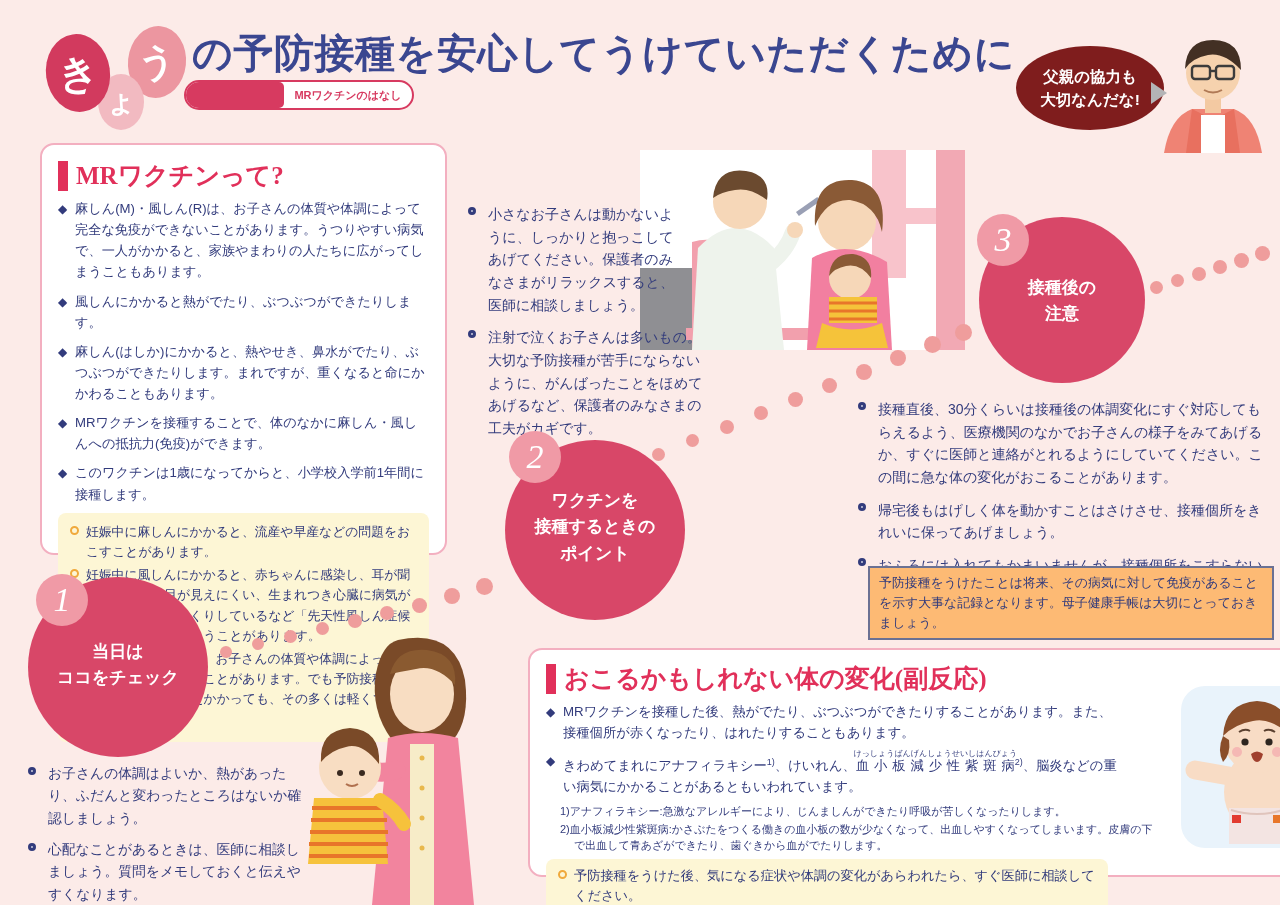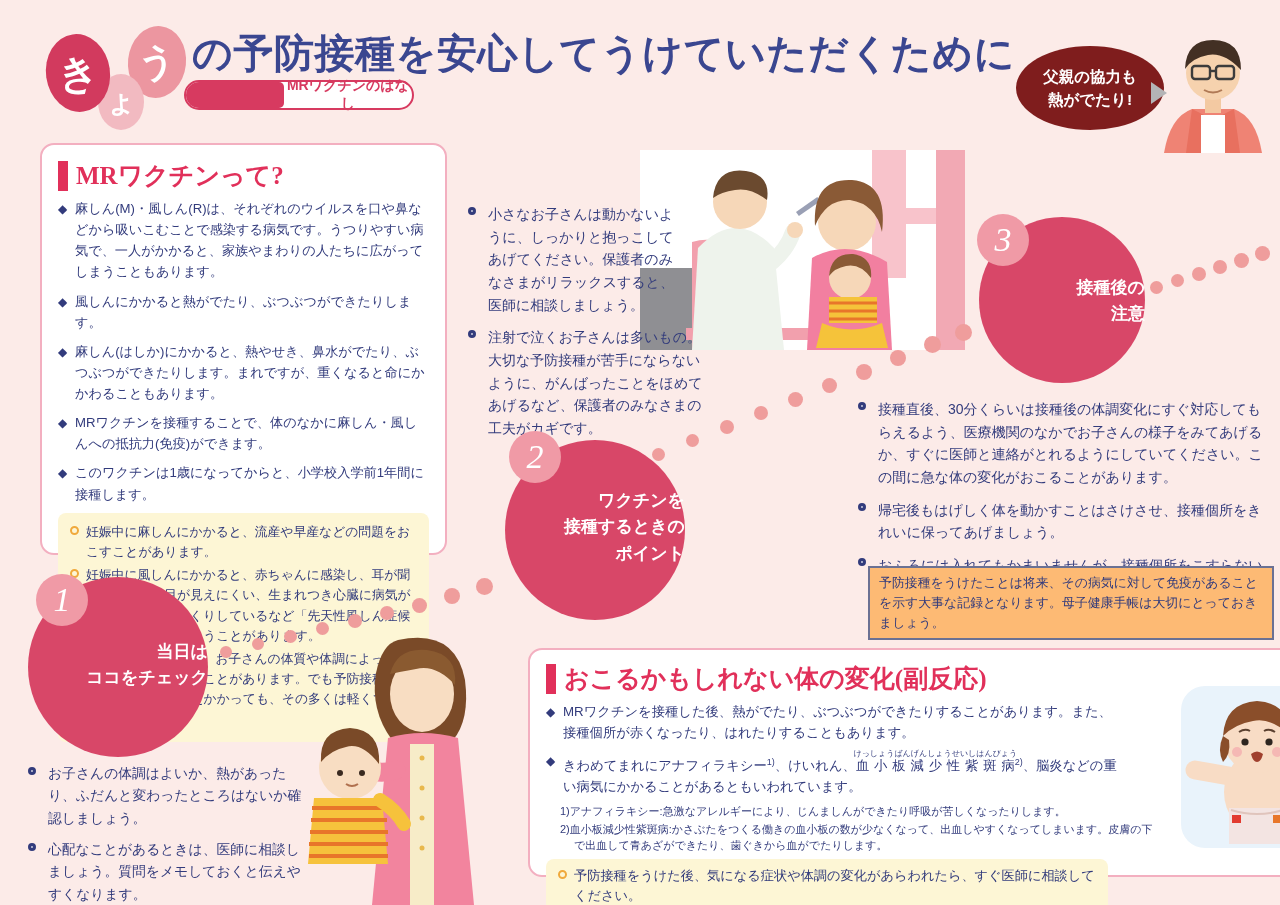--- a/index.html
+++ b/index.html
@@ -11,21 +11,21 @@
   .kyou-oval { position:absolute; display:flex; align-items:center; justify-content:center;
                border-radius:50%; color:#fff; font-weight:bold; font-family:"Liberation Serif",serif; }
   .o-ki { left:46px; top:34px; width:64px; height:78px; background:#d23a5e; font-size:40px; transform:rotate(-8deg); z-index:3; }
   .o-yo { left:98px; top:74px; width:46px; height:56px; background:#f2bac1; font-size:30px; z-index:2; }
   .o-u  { left:128px; top:26px; width:58px; height:72px; background:#ec96a0; font-size:38px; transform:rotate(6deg); z-index:1; }
   .main-title { position:absolute; left:192px; top:26px; font-family:"Liberation Serif",serif;
                 font-size:40px; font-weight:bold; color:#3a4690; letter-spacing:0.5px; white-space:nowrap; }
   .badge { position:absolute; left:184px; top:80px; width:230px; height:30px; background:#fff;
            border:2px solid #d73a60; border-radius:16px; display:flex; align-items:center; }
   .badge-left { width:98px; height:26px; background:#d73a60; border-radius:13px 5px 5px 13px; }
-  .badge-text { flex:1; text-align:center; color:#d73a60; font-weight:bold; font-size:14px; }
+  .badge-text { flex:1; text-align:center; color:#d73a60; font-weight:bold; font-size:11px; }
 
   .bubble { position:absolute; left:1016px; top:46px; width:148px; height:84px; background:#7f1d1d;
             border-radius:50%; display:flex; flex-direction:column; align-items:center; justify-content:center;
             color:#fff; font-size:15.5px; font-weight:bold; line-height:1.5; z-index:2; }
   .bubble::after { content:""; position:absolute; right:-14px; top:36px;
                    border:11px solid transparent; border-left:16px solid #b4b4b6; }
   .father-illo { position:absolute; left:1146px; top:33px; }
 
   
   .wbox { position:absolute; background:#fff; border:2px solid #f3afc0; border-radius:14px; }
@@ -40,21 +40,21 @@
   .dli .dm::before { content:"◆"; font-size:12px; }
   .bli { position:relative; padding-left:20px; font-size:14px; line-height:1.62; color:#323b7c; margin-bottom:10px; }
   .bm { position:absolute; left:0; top:4px; width:8px; height:8px; border:3px solid #323b7c;
         background:#323b7c; border-radius:50%; box-shadow:inset 0 0 0 2px #fff; }
   .oli { position:relative; padding-left:17px; font-size:12.8px; line-height:1.58; color:#323b7c; margin-bottom:3px; }
   .om { position:absolute; left:1px; top:4px; width:9px; height:9px; border:2px solid #f0a93c; border-radius:50%; }
 
   .ynote { background:#fdf6d5; border-radius:8px; padding:9px 11px; margin-top:8px; }
 
   
-  .step { position:absolute; border-radius:50%; background:#d84768; color:#fff; text-align:right;
+  .step { position:absolute; border-radius:50%; background:#d84768; color:#fff; text-align:center;
           font-weight:bold; }
   .step .lbl { line-height:1.55; font-size:17px; }
   .stepnum { position:absolute; border-radius:50%; background:#f09aa6; color:#fff; width:52px; height:52px;
              display:flex; align-items:center; justify-content:center;
              font-family:"Liberation Serif",serif; font-style:italic; font-size:34px; z-index:3; }
   .step1 { left:28px; top:577px; width:180px; height:180px; padding-top:62px; }
   .num1 { left:36px; top:574px; }
   .step2 { left:505px; top:440px; width:180px; height:180px; padding-top:48px; }
   .num2 { left:509px; top:431px; }
   .step3 { left:979px; top:217px; width:166px; height:166px; padding-top:58px; }
@@ -100,21 +100,21 @@
       <span>う</span>
     </div>
   <h1 class="main-title">の予防接種を安心してうけていただくために</h1>
   <div class="badge">
     <span class="badge-left"></span>
     <span class="badge-text">MRワクチンのはなし</span>
   </div>
 
   <div class="bubble">
     <div>父親の協力も</div>
-    <div>熱がでたり!</div>
+    <div>大切なんだな!</div>
   </div>
   <svg class="father-illo" width="134" height="120" viewBox="0 0 134 120">
     <path d="M18 120 Q24 84 46 76 L88 76 Q110 84 116 120 Z" fill="#ef8374"></path>
     <path d="M46 76 L40 120 L56 120 L58 82 Z" fill="#e8705f"></path>
     <path d="M88 76 L94 120 L78 120 L76 82 Z" fill="#e8705f"></path>
     <rect x="55" y="82" width="24" height="38" fill="#fff"></rect>
     <rect x="59" y="58" width="16" height="22" fill="#f3c9a2"></rect>
     <circle cx="67" cy="40" r="27" fill="#f6d2ae"></circle>
     <path d="M39 36 Q40 7 67 7 Q95 7 95 37 Q78 19 62 22 Q46 25 39 36 Z" fill="#433024"></path>
     <rect x="46" y="33" width="18" height="13" rx="3" fill="none" stroke="#3c3c3c" stroke-width="2.4"></rect>
@@ -122,21 +122,21 @@
     <line x1="64" y1="38" x2="70" y2="38" stroke="#3c3c3c" stroke-width="2.4"></line>
     <path d="M58 57 q9 5 18 0" stroke="#b07a56" stroke-width="2" fill="none"></path>
   </svg>
 
   <section class="wbox mr-box">
     <h2 class="box-title">
       <span class="bar"></span>
       <span>MRワクチンって?</span>
     </h2>
     <ul>
-      <li class="dli"><span class="dm"></span><span>麻しん(M)・風しん(R)は、それぞれのウイルスを口や鼻などから吸いこむことで感染する病気です。うつりやすい病気で、一人がかかると、家族やまわりの人たちに広がってしまうこともあります。</span></li>
+      <li class="dli"><span class="dm"></span><span>麻しん(M)・風しん(R)は、お子さんの体質や体調によって完全な免疫ができないことがあります。うつりやすい病気で、一人がかかると、家族やまわりの人たちに広がってしまうこともあります。</span></li>
       <li class="dli"><span class="dm"></span><span>風しんにかかると熱がでたり、ぶつぶつができたりします。</span></li>
       <li class="dli"><span class="dm"></span><span>麻しん(はしか)にかかると、熱やせき、鼻水がでたり、ぶつぶつができたりします。まれですが、重くなると命にかかわることもあります。</span></li>
       <li class="dli"><span class="dm"></span><span>MRワクチンを接種することで、体のなかに麻しん・風しんへの抵抗力(免疫)ができます。</span></li>
       <li class="dli"><span class="dm"></span><span>このワクチンは1歳になってからと、小学校入学前1年間に接種します。</span></li>
     </ul>
     <div class="ynote">
       <ul>
         <li class="oli"><span class="om"></span><span>妊娠中に麻しんにかかると、流産や早産などの問題をおこすことがあります。</span></li>
         <li class="oli"><span class="om"></span><span>妊娠中に風しんにかかると、赤ちゃんに感染し、耳が聞こえにくい、目が見えにくい、生まれつき心臓に病気がある、発達がゆっくりしているなど「先天性風しん症候群」にかかってしまうことがあります。</span></li>
         <li class="oli"><span class="om"></span><span>予防接種をうけても、お子さんの体質や体調によって完全な免疫ができないことがあります。でも予防接種をうけておくと、たとえかかっても、その多くは軽くてすみます。</span></li>

